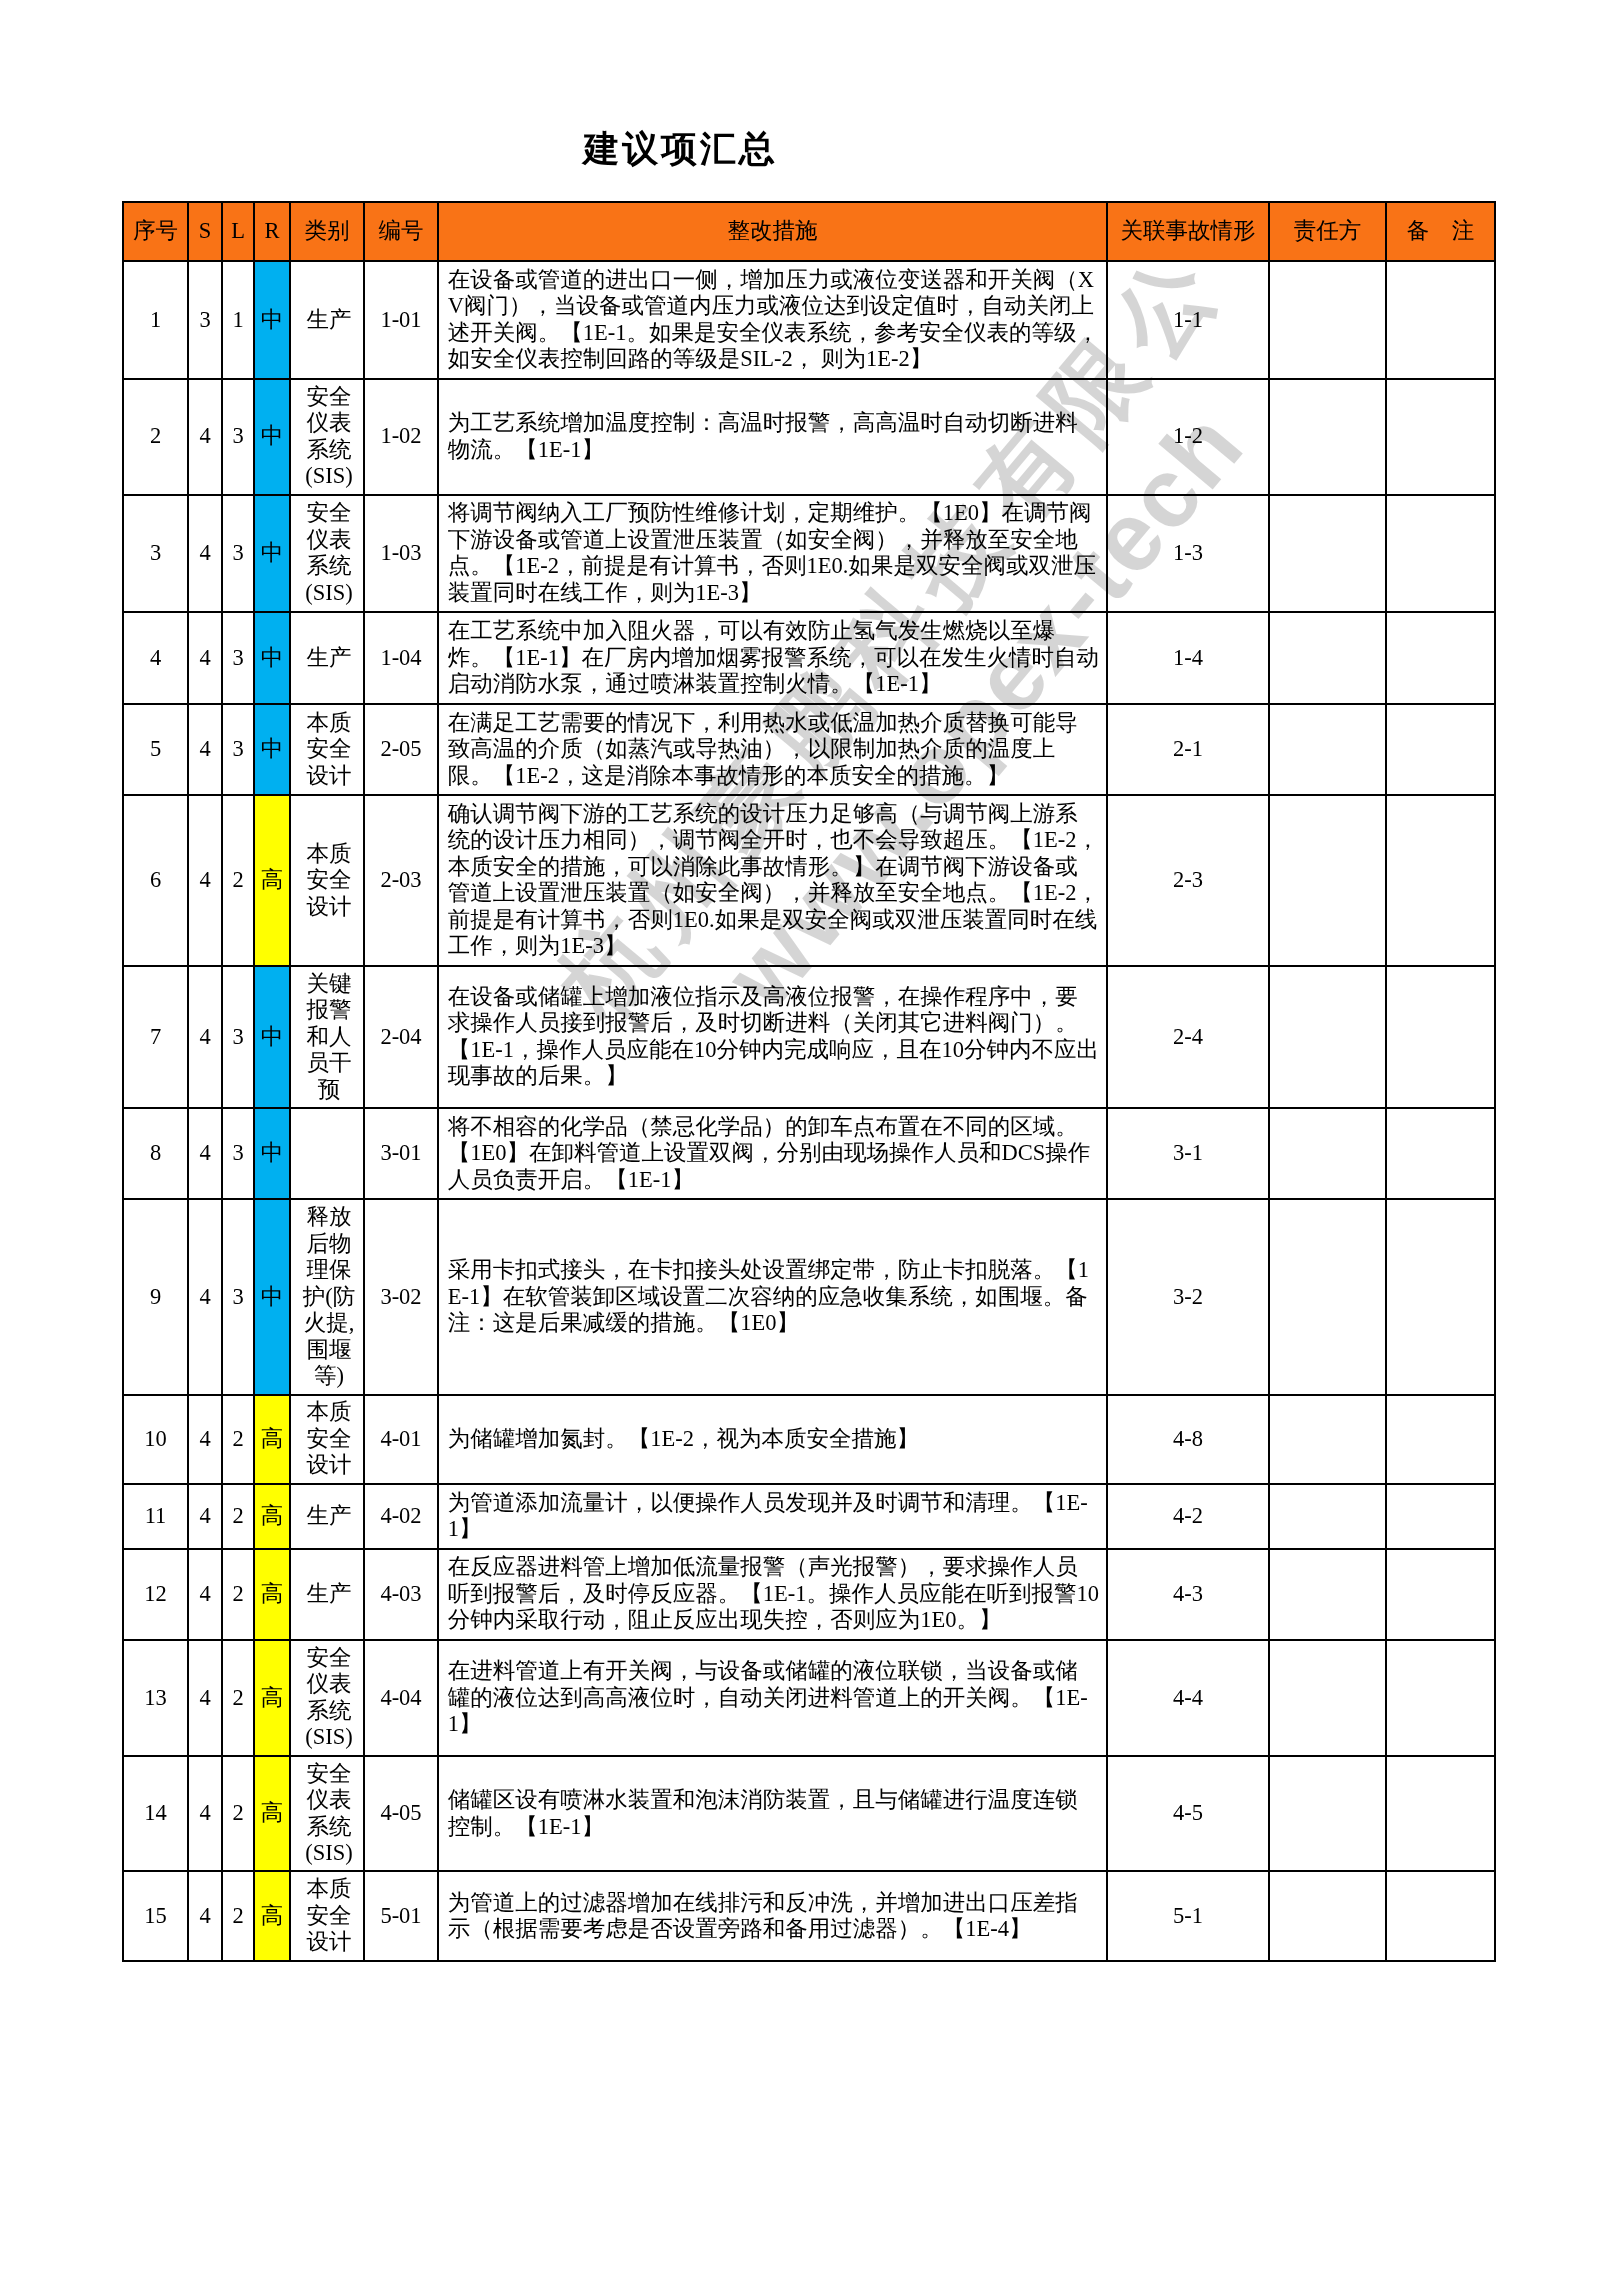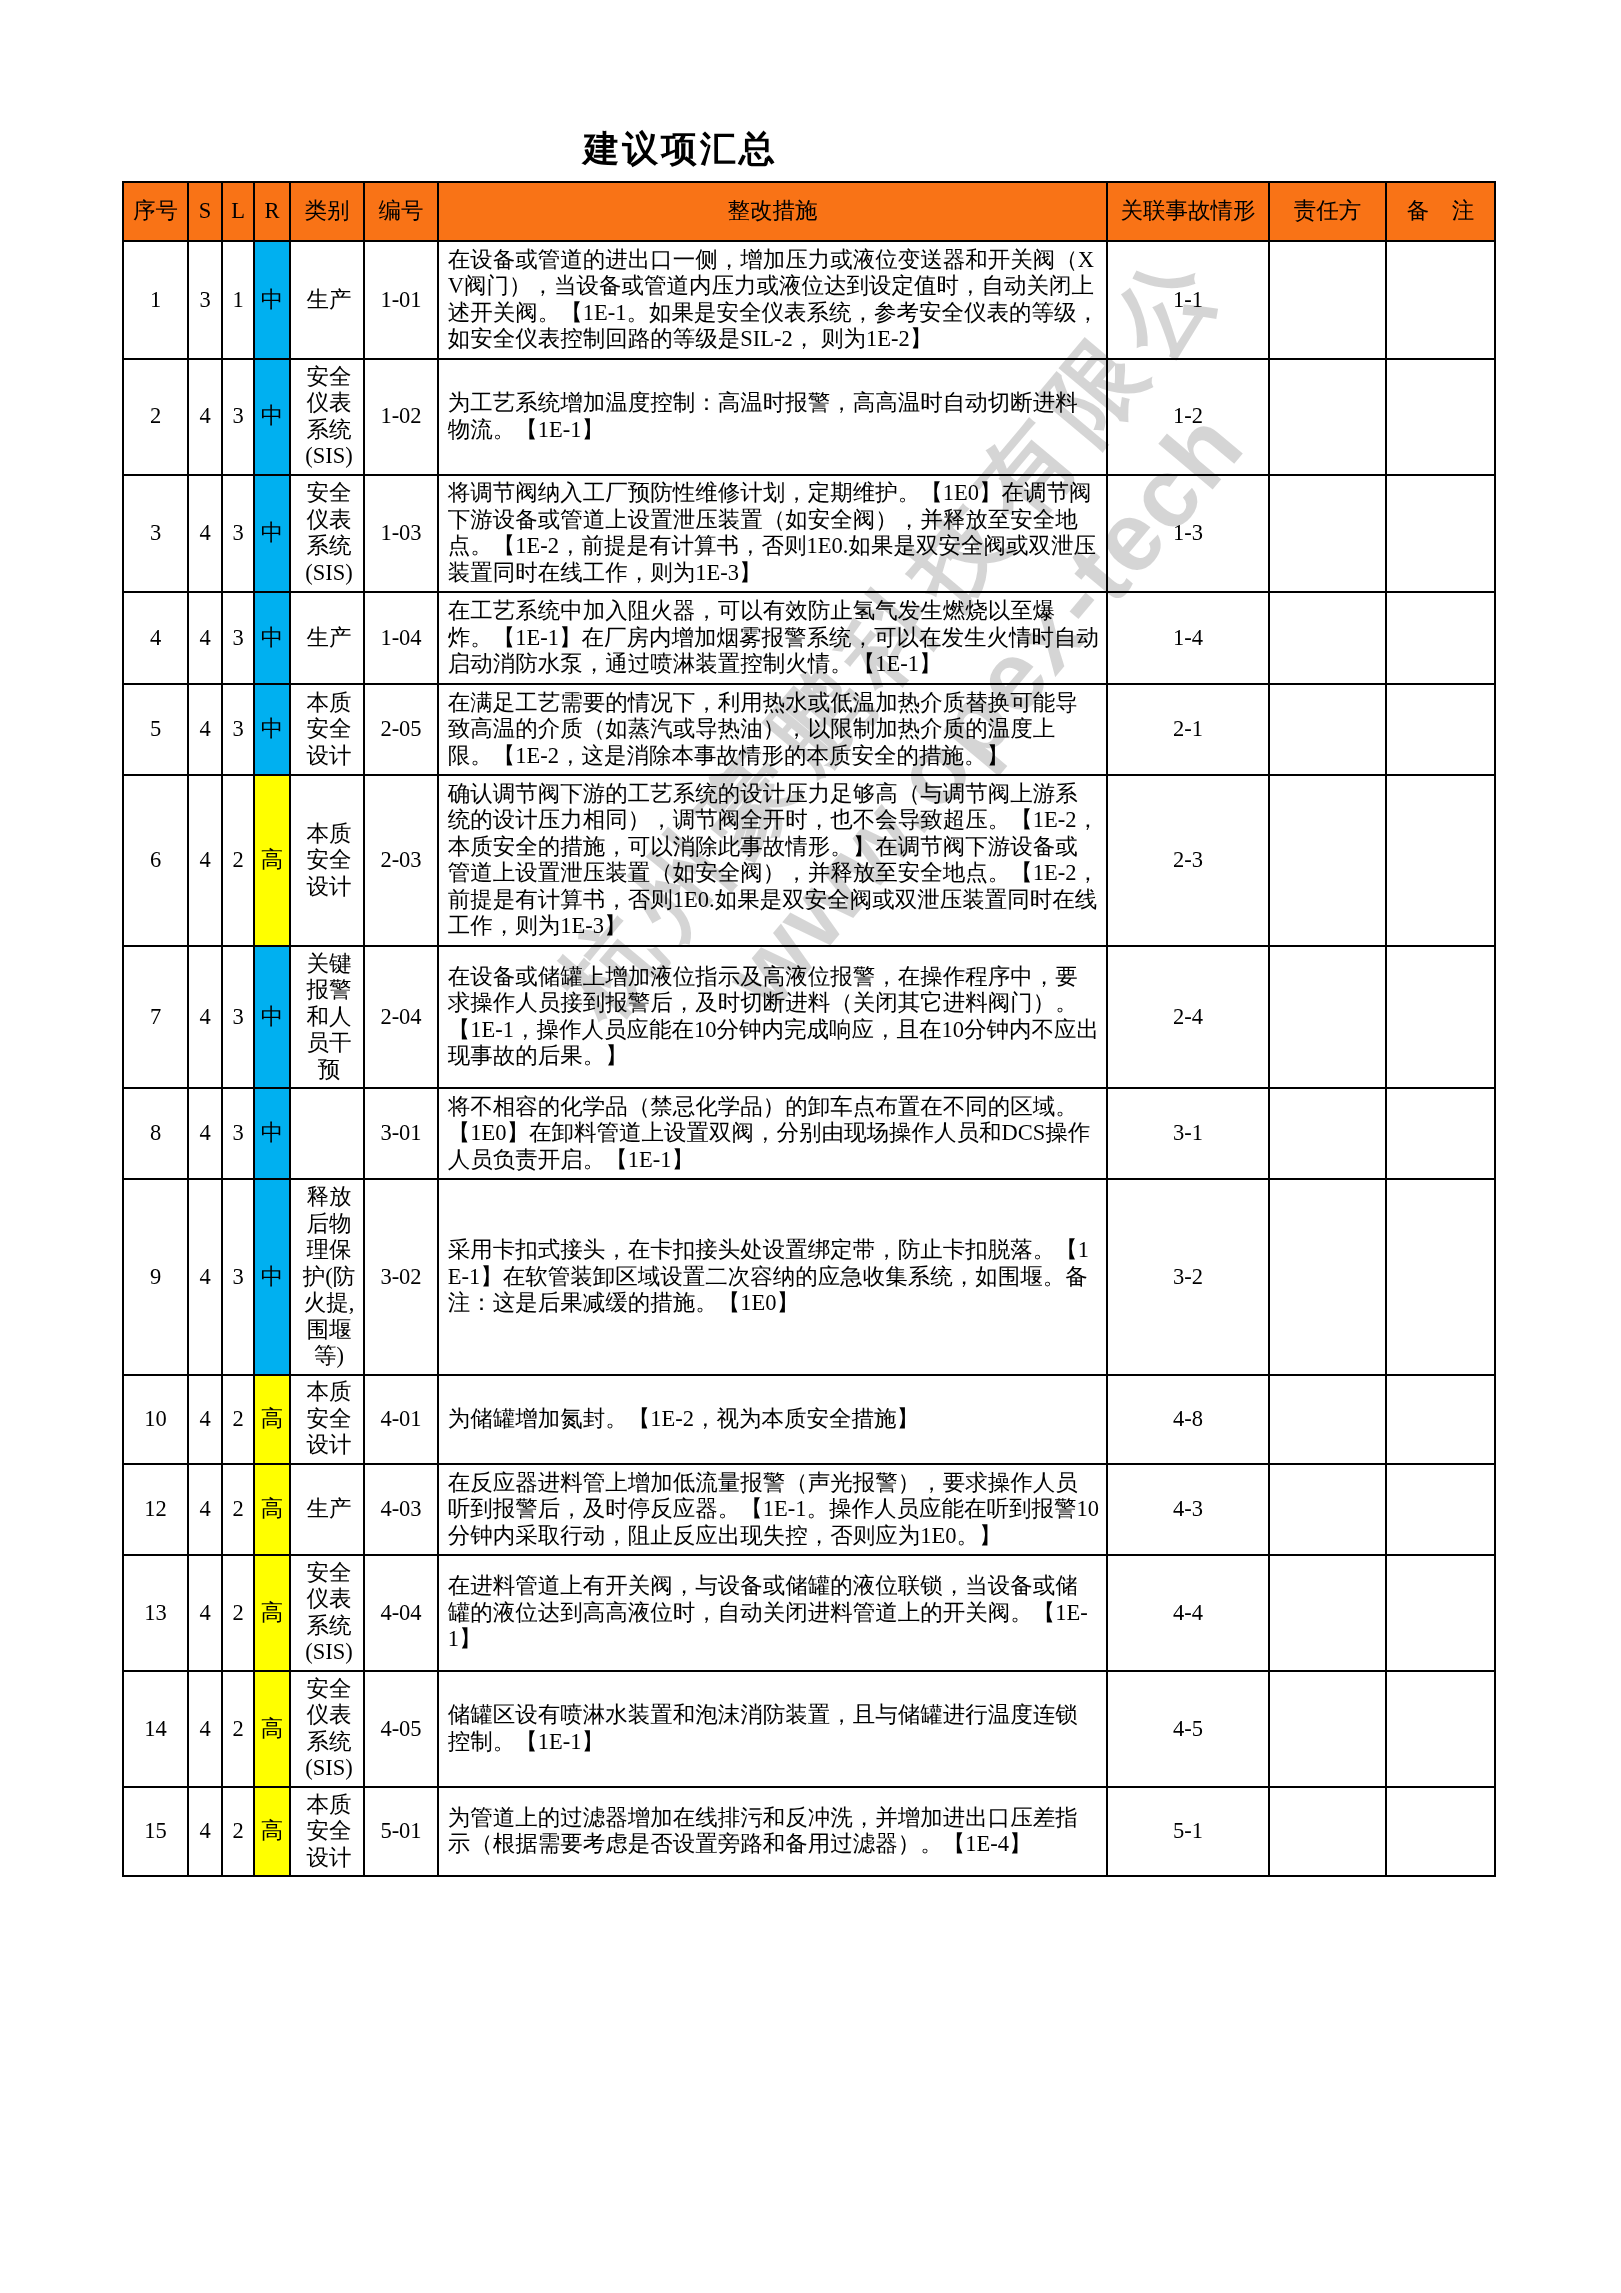--- a/index.html
+++ b/index.html
@@ -5,21 +5,21 @@
   html,body{margin:0;padding:0;}
   body{
     width:1621px;height:2294px;
     background:#ffffff;
     font-family:"Liberation Serif","DejaVu Serif",serif;
     color:#000;
     position:relative;
     overflow:hidden;
   }
   .page-title{
-    margin:125px 0 7px 122px;
+    margin:125px 0 27px 122px;
     width:1117px;
     text-align:center;
     font-size:36px;
     letter-spacing:2.9px;
     font-weight:600;
   }
   .watermark{
     position:absolute;
     left:372px;
     top:549px;
@@ -230,20 +230,32 @@
         <td class="center">2</td>
         <td class="r-cell" style="background: rgb(255, 255, 0);">高</td>
         <td class="category">本质安全设计</td>
         <td class="center">4-01</td>
         <td class="measure">为储罐增加氮封。【1E-2，视为本质安全措施】</td>
         <td class="center">4-8</td>
         <td class="center"></td>
         <td class="center"></td>
       </tr>
       <tr>
+        <td class="center">11</td>
+        <td class="center">4</td>
+        <td class="center">2</td>
+        <td class="r-cell" style="background: rgb(255, 255, 0);">高</td>
+        <td class="category">生产</td>
+        <td class="center">4-02</td>
+        <td class="measure">为管道添加流量计，以便操作人员发现并及时调节和清理。【1E-1】</td>
+        <td class="center">4-2</td>
+        <td class="center"></td>
+        <td class="center"></td>
+      </tr>
+      <tr>
         <td class="center">12</td>
         <td class="center">4</td>
         <td class="center">2</td>
         <td class="r-cell" style="background: rgb(255, 255, 0);">高</td>
         <td class="category">生产</td>
         <td class="center">4-03</td>
         <td class="measure">在反应器进料管上增加低流量报警（声光报警），要求操作人员听到报警后，及时停反应器。【1E-1。操作人员应能在听到报警10分钟内采取行动，阻止反应出现失控，否则应为1E0。】</td>
         <td class="center">4-3</td>
         <td class="center"></td>
         <td class="center"></td>

